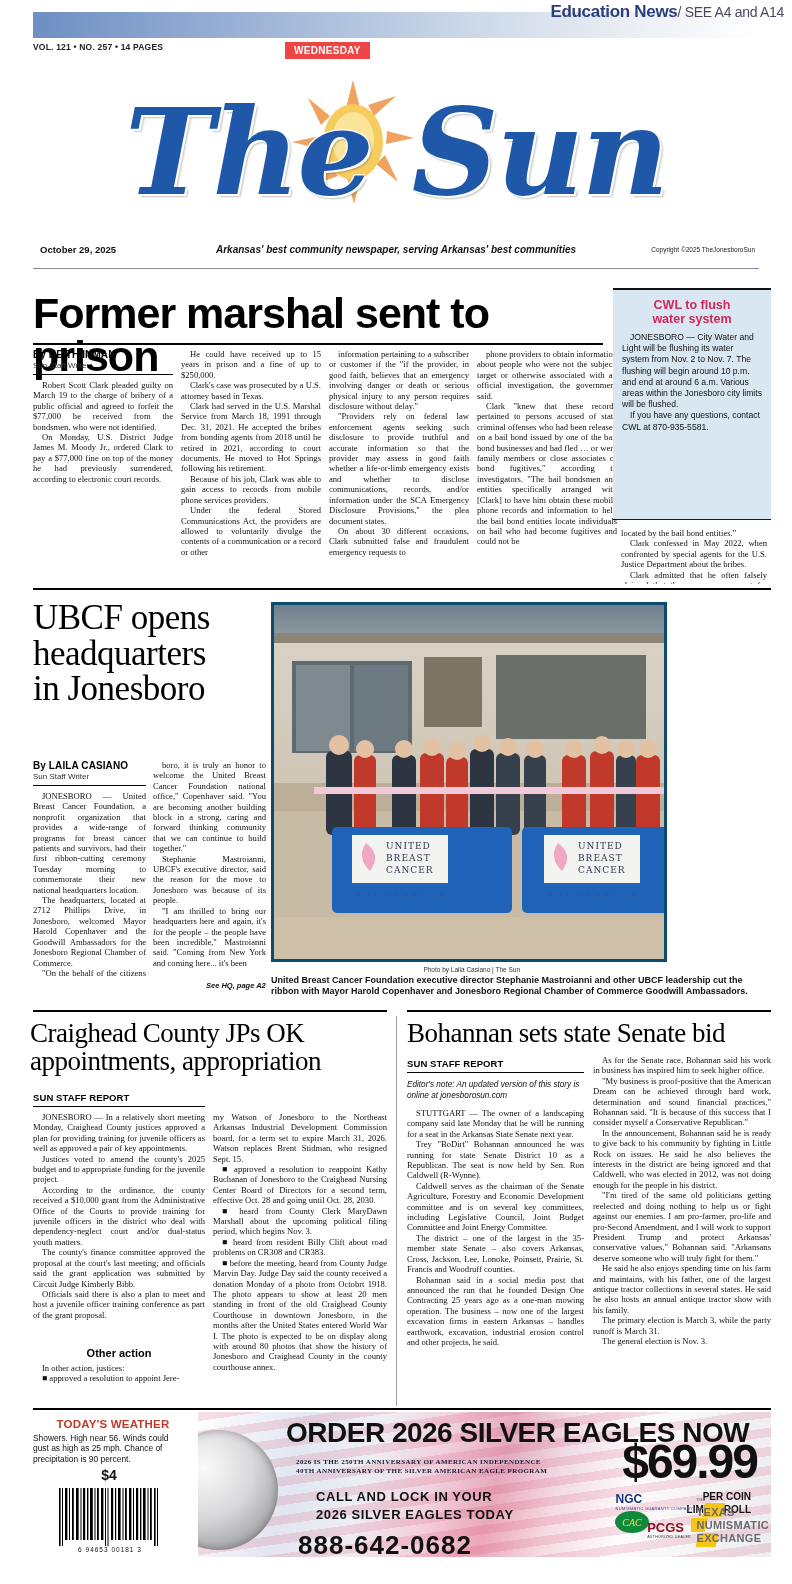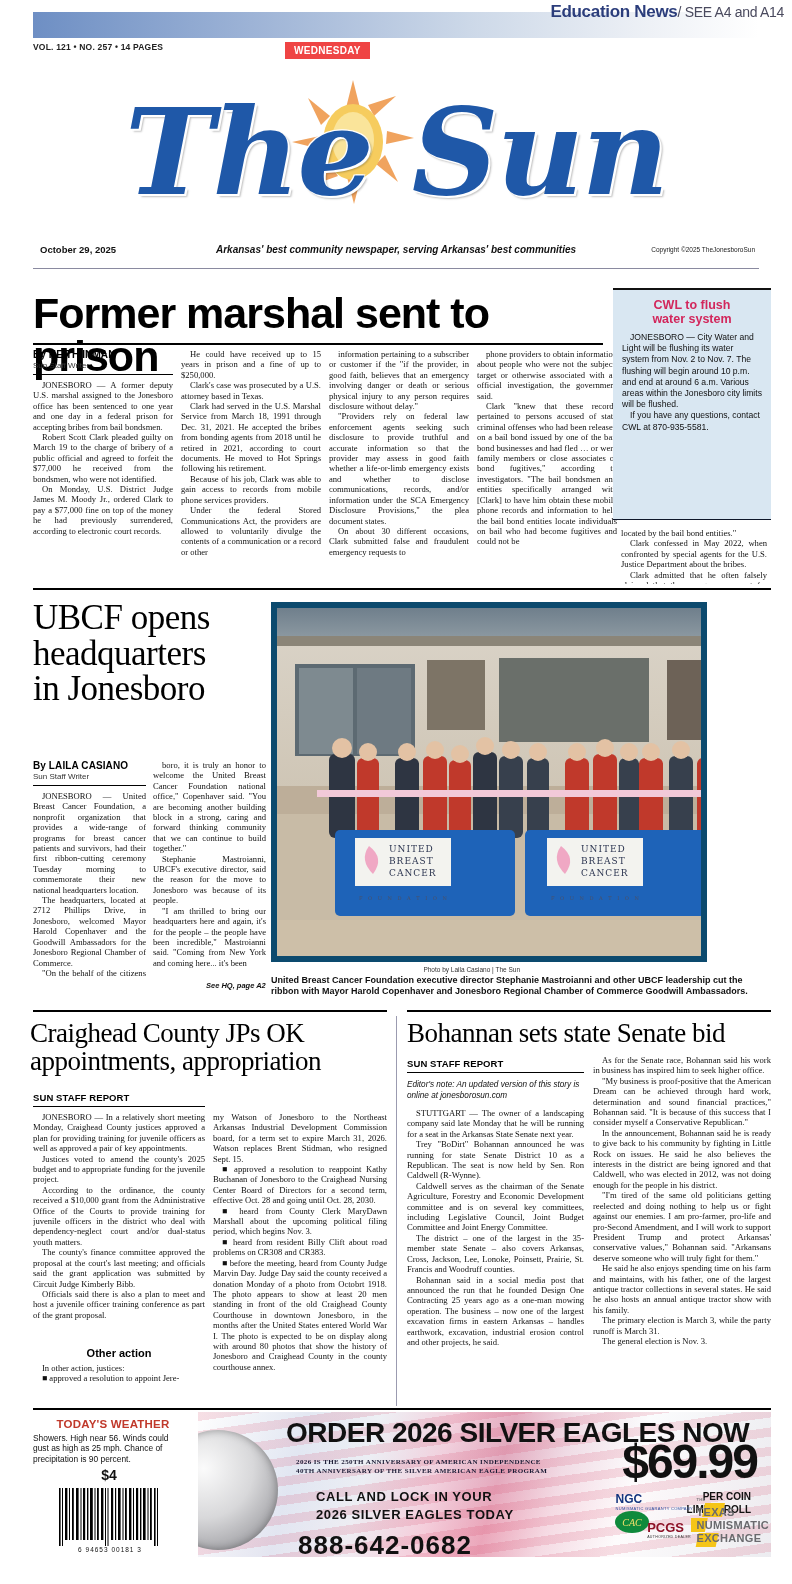--- a/index.html
+++ b/index.html
@@ -139,22 +139,22 @@
   }
   .cwl-body {
     position:absolute; left:9px; right:9px; top:42px;
     font-family:"Liberation Sans", sans-serif;
     font-size:8.6px; line-height:11.2px; color:#111;
   }
   .cwl-body p { margin:0; text-indent:8px; }
 
   
   .photo {
-    position:absolute; left:271px; top:602px; width:436px; height:360px;
-    border:6px solid #0c4a6e;
+    position:absolute; left:271px; top:602px; width:396px; height:360px;
+    border:3px solid #0c4a6e;
     overflow:hidden;
     background:#c9b9a0;
   }
   .photo-credit {
     position:absolute; right:272px; top:966px; width:499px; text-align:right;
     font-family:"Liberation Sans", sans-serif;
     font-size:6.5px; color:#333;
   }
   .photo-caption {
     position:absolute; left:271px; top:975px; width:500px;
@@ -323,21 +323,20 @@
 
   <div class="headline" style="left:33px; top:292px; width:570px; font-size:43px;">Former marshal sent to prison</div>
 
   <div class="hr-black" style="left:33px; top:343px; width:570px; height:1.5px;"></div>
 
   <div class="byline" style="left:33px; top:349px;">By KEITH INMAN</div>
   <div class="byline-sub" style="left:33px; top:361px;">Sun Staff Writer</div>
   <div class="hr-black" style="left:33px; top:374px; width:140px; height:1px;"></div>
 
   <div class="bodycol" style="left:33px; top:380px; width:140px; height:200px;">
-    <p>JONESBORO — A former deputy U.S. marshal assigned to the Jonesboro office has been sentenced to one year and one day in a federal prison for accepting bribes from bail bondsmen.</p>
     <p>Robert Scott Clark pleaded guilty on March 19 to the charge of bribery of a public official and agreed to forfeit the $77,000 he received from the bondsmen, who were not identified.</p>
     <p>On Monday, U.S. District Judge James M. Moody Jr., ordered Clark to pay a $77,000 fine on top of the money he had previously surrendered, according to electronic court records.</p>
   </div>
   <div class="bodycol" style="left:181px; top:349px; width:140px; height:230px;">
     <p>He could have received up to 15 years in prison and a fine of up to $250,000.</p>
     <p>Clark's case was prosecuted by a U.S. attorney based in Texas.</p>
     <p>Clark had served in the U.S. Marshal Service from March 18, 1991 through Dec. 31, 2021. He accepted the bribes from bonding agents from 2018 until he retired in 2021, according to court documents. He moved to Hot Springs following his retirement.</p>
     <p>Because of his job, Clark was able to gain access to records from mobile phone services providers.</p>
     <p>Under the federal Stored Communications Act, the providers are allowed to voluntarily divulge the contents of a communication or a record or other</p>
   </div>

